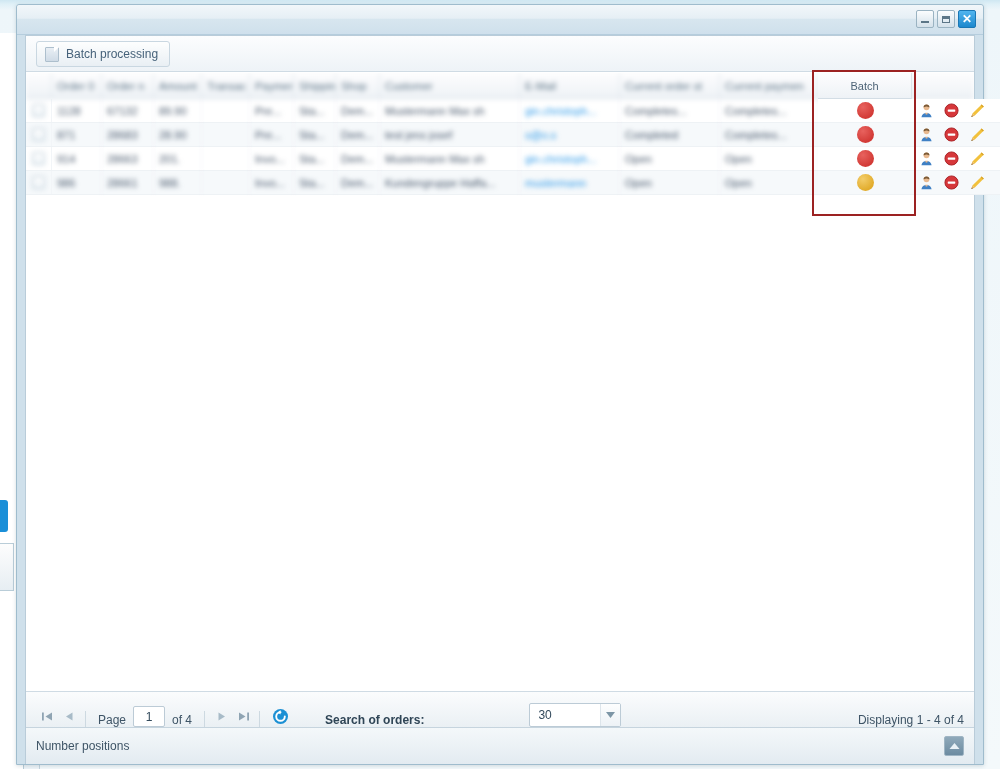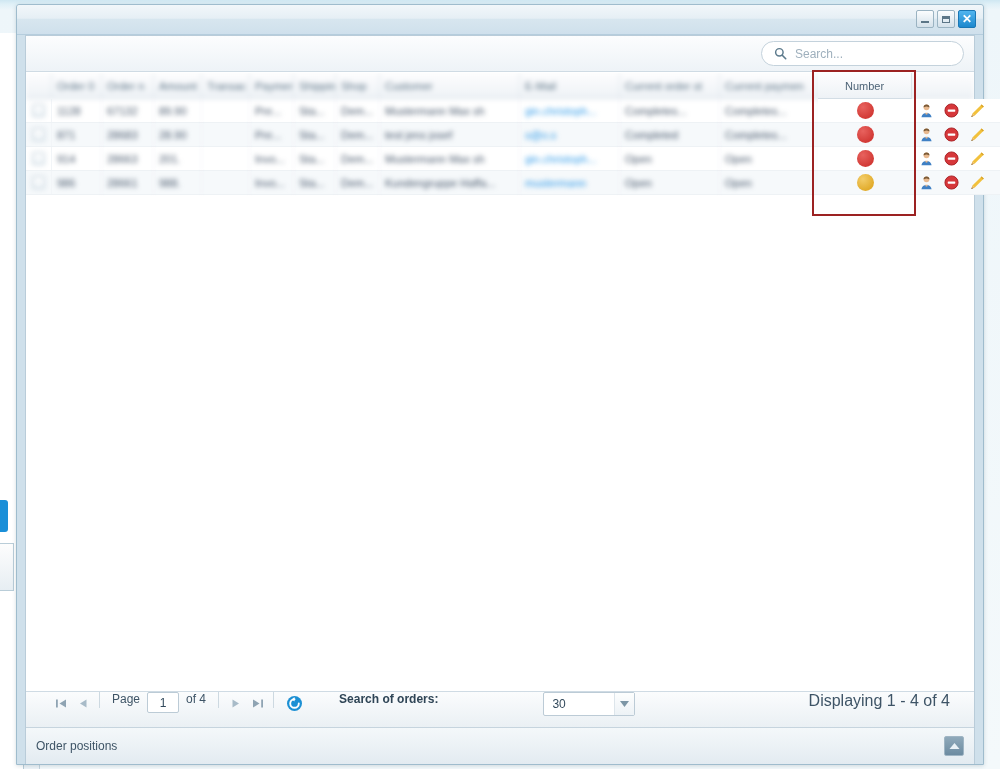--- a/index.html
+++ b/index.html
@@ -162,21 +162,21 @@
   .annot {
     position: absolute; border: 2px solid #9c2222;
     pointer-events: none; z-index: 30;
   }
 
   
   .pager {
     position: absolute; left: 0; right: 0; bottom: 37px; height: 36px;
     background: linear-gradient(to bottom,#fbfcfd,#eaf0f4);
     border-top: 1px solid #cfdbe4;
-    display: flex; align-items: flex-start; padding: 0 24px;
+    display: flex; align-items: flex-end; padding: 0 10px;
     font-size: 12px; color: #3e5466;
   }
   .pg-btn { width: 22px; height: 22px; display:flex; align-items:center; justify-content:center; cursor: pointer; }
   .pg-sep { width: 1px; height: 16px; background: #cdd9e1; margin: 0 5px; }
   .page-input {
     width: 32px; height: 21px; border: 1px solid #bccbd6; border-radius: 2px;
     text-align: center; font-size: 12px; color: #334a5c; background: #fff;
     font-family: "Liberation Sans", sans-serif; outline: none;
   }
   .pg-label { margin: 0 7px; }
@@ -185,21 +185,21 @@
     margin-left: 105px; width: 92px; height: 24px;
     border: 1px solid #bccbd6; border-radius: 2px; background: #fff;
     display: flex; align-items: center; justify-content: space-between;
     padding: 0 0 0 8px; font-size: 12px; color: #334a5c; cursor: pointer;
   }
   .sel-arrow {
     width: 20px; height: 22px; display:flex; align-items:center; justify-content:center;
     border-left: 1px solid #dde5eb;
     background: linear-gradient(to bottom,#fdfefe,#edf2f6);
   }
-  .displaying { margin-left: auto; color: #3e5466; font-size: 16px; }
+  .displaying { margin-left: auto; color: #3e5466; font-size: 12px; }
 
   
   .footer {
     position: absolute; left: 0; right: 0; bottom: 0; height: 37px;
     background: linear-gradient(to bottom,#f4f8fa,#e3ebf1);
     border-top: 1px solid #c6d4de;
     display: flex; align-items: center; padding: 0 10px;
     font-size: 12px; color: #3e5466;
   }
   .collapse-btn {
@@ -231,28 +231,25 @@
       </div>
       <div class="win-btn close" title="Close">
         <span class="glyph">✕</span>
       </div>
     </div>
   </div>
 
   <div class="content">
 
     <div class="toolbar">
-
-      <div class="searchbox">
-        <svg class="search-icon" viewBox="0 0 16 16">
-          <circle cx="6.6" cy="6.6" r="4.6" fill="none" stroke="#5c7a8c" stroke-width="1.8"></circle>
-          <line x1="10.2" y1="10.2" x2="14.4" y2="14.4" stroke="#5c7a8c" stroke-width="2" stroke-linecap="round"></line>
-        </svg>
-        <input class="search-input" placeholder="Search..." style="">
-      </div>
+      <div class="btn-batch">
+        <span class="icon-doc"></span>
+        <span>Batch processing</span>
+      </div>
+
     </div>
 
     <div class="grid-wrap">
       <div class="grid-head" id="grid-head">
           <div class="hcell" style="width: 26px; flex: 0 0 26px;"></div>
           <div class="hcell" style="width: 50px; flex: 0 0 50px;">Order 0</div>
           <div class="hcell" style="width: 52px; flex: 0 0 52px;">Order n</div>
           <div class="hcell" style="width: 48px; flex: 0 0 48px;">Amount</div>
           <div class="hcell" style="width: 48px; flex: 0 0 48px;">Transac</div>
           <div class="hcell" style="width: 44px; flex: 0 0 44px;">Paymen</div>
@@ -336,21 +333,21 @@
             <div class="cell blurred" style="width: 100px; flex: 0 0 100px;">Open</div>
             <div class="cell blurred" style="width: 98px; flex: 0 0 98px;">Open</div>
             <div class="cell" style="width: 94px; flex: 0 0 94px;"></div>
             <div class="cell" style="width: 90px; flex: 0 0 90px;"></div>
           </div>
         </div>
       <div class="grid-empty" style="height:480px"></div>
     </div>
 
     <div id="sharp-overlay">
-        <div style="position: absolute; left: 792px; top: 37px; width: 94px; height: 26px; background: linear-gradient(rgb(253, 253, 254), rgb(238, 242, 246)); border-right: 1px solid rgb(221, 229, 235); border-bottom: 1px solid rgb(211, 221, 229); display: flex; align-items: center; justify-content: center; font-size: 11px; color: rgb(77, 99, 118);">Number</div>
+        <div style="position: absolute; left: 792px; top: 37px; width: 94px; height: 26px; background: linear-gradient(rgb(253, 253, 254), rgb(238, 242, 246)); border-right: 1px solid rgb(221, 229, 235); border-bottom: 1px solid rgb(211, 221, 229); display: flex; align-items: center; justify-content: center; font-size: 11px; color: rgb(77, 99, 118);">Batch</div>
         <div style="position: absolute; left: 792px; top: 63px; width: 94px; height: 24px; background: rgb(255, 255, 255); border-bottom: 1px solid rgb(238, 242, 245); display: flex; align-items: center; justify-content: center;">
           <span class="dot red"></span>
         </div>
         <div style="position: absolute; left: 886px; top: 63px; width: 90px; height: 24px; background: rgb(255, 255, 255); border-bottom: 1px solid rgb(238, 242, 245); display: flex; align-items: center; gap: 9px; padding-left: 7px;">
           <span class="act-ico" title="Show customer"><svg width="15" height="15" viewBox="0 0 16 16">
               <circle cx="8" cy="4.6" r="3.1" fill="#e8b98f"></circle>
               <path d="M8 1.6c2 0 3.1 1.1 3.1 2.6 0 .4-.3.5-.6.3-.8-.5-1.9-.7-2.5-.7-.7 0-1.8.2-2.5.7-.3.2-.6.1-.6-.3 0-1.5 1.1-2.6 3.1-2.6z" fill="#7b5a36"></path>
               <path d="M2.6 15.3c.3-3 2.6-4.6 5.4-4.6s5.1 1.6 5.4 4.6z" fill="#3f80c4"></path>
               <path d="M6.6 10.4h2.8l-.6 1.9h-1.6z" fill="#e8b98f"></path>
             </svg></span>
@@ -481,21 +478,21 @@
           <svg width="9" height="6" viewBox="0 0 9 6">
             <polygon points="0,0 9,0 4.5,6" fill="#7d96a6"></polygon>
           </svg>
         </span>
       </div>
 
       <span class="displaying">Displaying 1 - 4 of 4</span>
     </div>
 
     <div class="footer">
-      <span>Order positions</span>
+      <span>Number positions</span>
       <div class="collapse-btn" title="Collapse">
         <svg width="11" height="8" viewBox="0 0 11 8">
           <polygon points="5.5,1 10.5,7 0.5,7" fill="#e9f1f6"></polygon>
         </svg>
       </div>
     </div>
 
   </div>
 </div>
 

